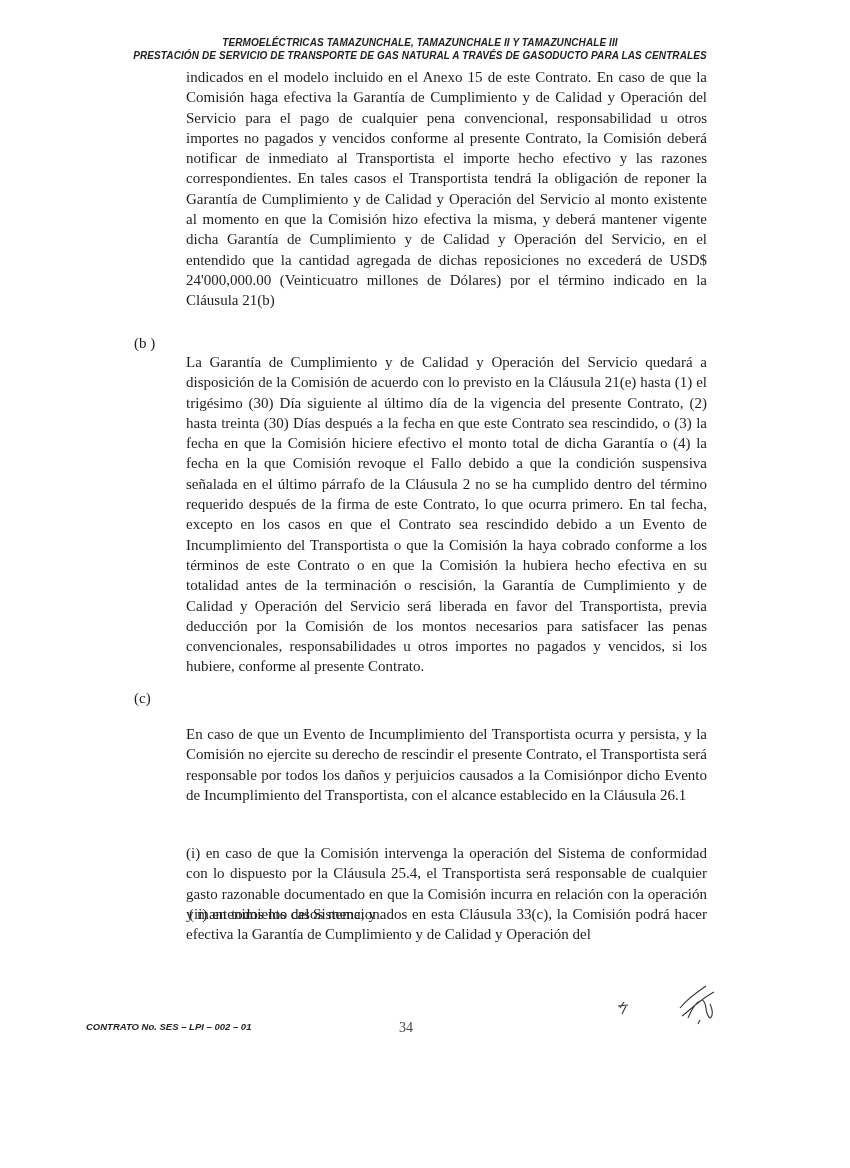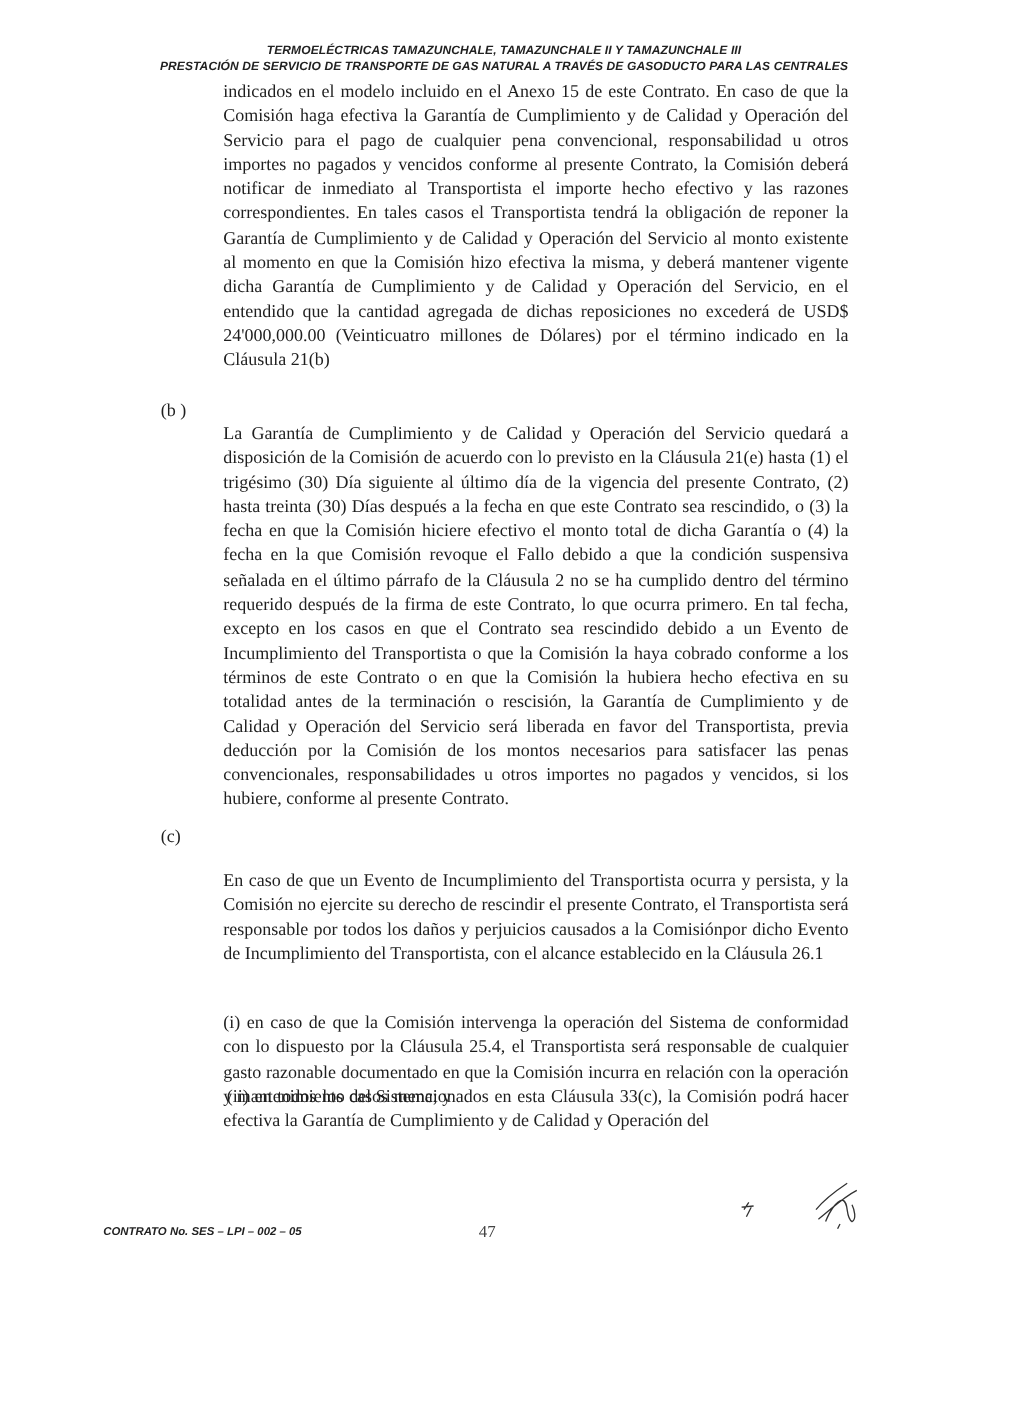--- a/index.html
+++ b/index.html
@@ -53,14 +53,14 @@
 <div class="block body-text pi">(i) en caso de que la Comisión intervenga la operación del Sistema de conformidad con lo dispuesto por la Cláusula 25.4, el Transportista será responsable de cualquier gasto razonable documentado en que la Comisión incurra en relación con la operación y mantenimiento del Sistema; y</div>
 <div class="block body-text pii">(ii) en todos los casos mencionados en esta Cláusula 33(c), la Comisión podrá hacer efectiva la Garantía de Cumplimiento y de Calidad y Operación del</div>
 
 <div class="sig">
   <svg width="130" height="60" viewBox="0 0 130 60" fill="none" stroke="#333" stroke-width="1.1">
     <path d="M10 30 L14 24 M12 36 L16 28 M8 28 L18 27"></path>
     <path d="M70 30 C78 20, 90 12, 96 8 M72 38 C80 32, 92 20, 104 14 M78 40 C82 30, 86 24, 92 22 C98 24, 94 36, 100 40 C104 38, 102 30, 100 26 M88 46 L90 42"></path>
   </svg>
 </div>
 
-<div class="footer">CONTRATO No. SES – LPI – 002 – 05</div>
-<div class="pagenum">47</div>
+<div class="footer">CONTRATO No. SES – LPI – 002 – 01</div>
+<div class="pagenum">34</div>
 
 </body></html>

